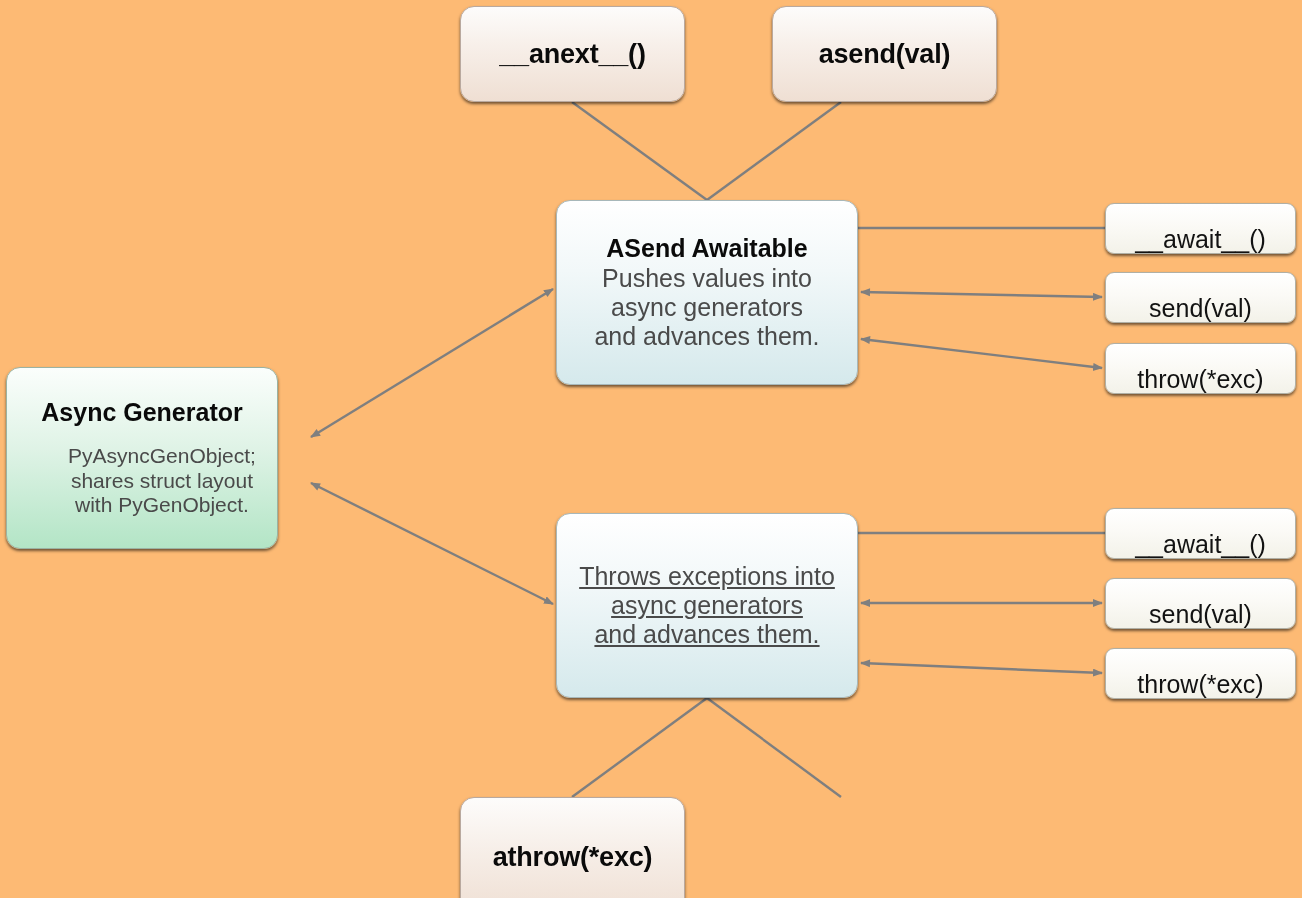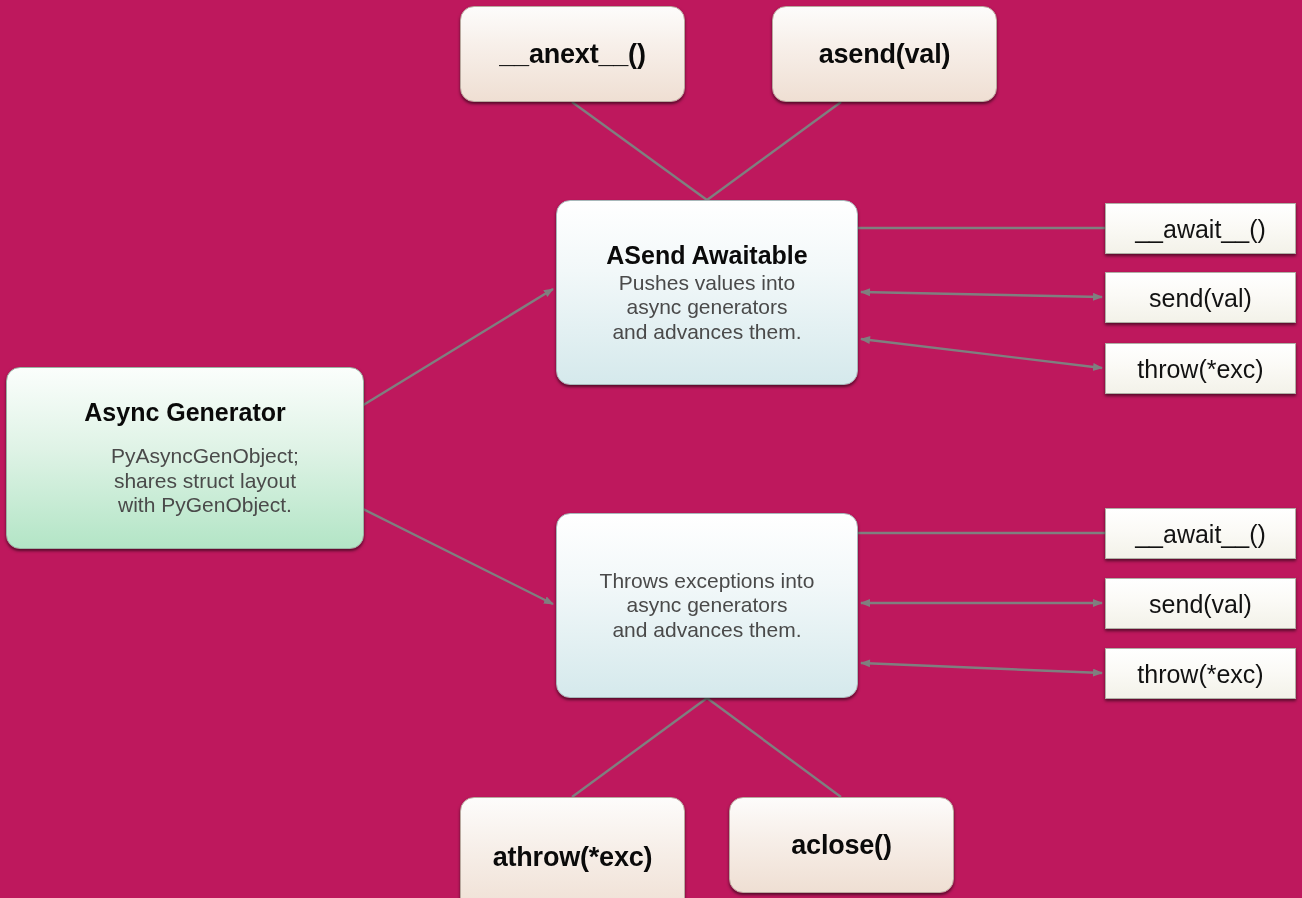--- a/index.html
+++ b/index.html
@@ -5,21 +5,21 @@
 <style>
   html, body {
     margin: 0;
     padding: 0;
     background: #000000;
   }
   #canvas {
     position: relative;
     width: 1302px;
     height: 898px;
-    background: #be185d;
+    background: #fdba74;
     overflow: hidden;
     font-family: "Liberation Sans", sans-serif;
   }
   svg.edges {
     position: absolute;
     left: 0;
     top: 0;
     width: 1302px;
     height: 898px;
     pointer-events: none;
@@ -55,36 +55,37 @@
   }
   .node.method .title { font-size: 27px; letter-spacing: -0.2px; }
 
   
   .node.awaitable {
     background: linear-gradient(to bottom, #ffffff 0%, #f2f8f9 38%, #d5e9ec 100%);
     border-color: #a8b8ba;
     border-radius: 14px;
   }
   .node.awaitable .title { font-size: 25px; margin-bottom: 2px; }
-  .node.awaitable .desc { font-size: 21px; }
+  .node.awaitable .desc { font-size: 25px; }
 
   
   .node.generator {
     background: linear-gradient(to bottom, #fbfefc 0%, #dff3e6 45%, #b3e5c6 100%);
     border-color: #9ab3a3;
     border-radius: 14px;
   }
   .node.generator .title { font-size: 25px; margin-bottom: 2px; }
   .node.generator .desc { font-size: 21px; }
 
   
   .node.slot {
     background: linear-gradient(to bottom, #ffffff 0%, #fbfaf6 45%, #f3f2e9 100%);
     border-color: #b0b0a6;
-    border-radius: 0;
+    border-radius: 9px;
+    justify-content: flex-end;
   }
   .node.slot .title { font-weight: normal; font-size: 25px; color: #121212; }
 </style>
 </head>
 <body>
 
 <div id="canvas">
 
   <svg class="edges" viewBox="0 0 1302 898" xmlns="http://www.w3.org/2000/svg">
     <defs>
@@ -115,36 +116,36 @@
   </svg>
 
   <div class="node method" style="left:460px; top:6px; width:225px; height:96px;">
     <div class="title">__anext__()</div>
   </div>
 
   <div class="node method" style="left:772px; top:6px; width:225px; height:96px;">
     <div class="title">asend(val)</div>
   </div>
 
-  <div class="node generator" style="left:6px; top:367px; width:358px; height:182px;gap:16px;">
+  <div class="node generator" style="left:6px; top:367px; width:272px; height:182px;gap:16px;">
     <div class="title">Async Generator</div>
     <div class="desc" style="white-space:pre-line;margin-left:40px;">PyAsyncGenObject;
 shares struct layout
 with PyGenObject.</div>
   </div>
 
   <div class="node awaitable" style="left:556px; top:200px; width:302px; height:185px;">
     <div class="title">ASend Awaitable</div>
     <div class="desc" style="white-space:pre-line;">Pushes values into
 async generators
 and advances them.</div>
   </div>
 
   <div class="node awaitable" style="left:556px; top:513px; width:302px; height:185px;">
-    <div class="desc" style="white-space:pre-line;">Throws exceptions into
+    <div class="desc" style="white-space:pre-line;text-decoration:underline;">Throws exceptions into
 async generators
 and advances them.</div>
   </div>
 
   <div class="node slot" style="left:1105px; top:203px; width:191px; height:51px;">
     <div class="title">__await__()</div>
   </div>
 
   <div class="node slot" style="left:1105px; top:272px; width:191px; height:51px;">
     <div class="title">send(val)</div>
@@ -163,17 +164,14 @@
   </div>
 
   <div class="node slot" style="left:1105px; top:648px; width:191px; height:51px;">
     <div class="title">throw(*exc)</div>
   </div>
 
   <div class="node method" style="left:460px; top:797px; width:225px; height:120px;">
     <div class="title">athrow(*exc)</div>
   </div>
 
-  <div class="node method" style="left:729px; top:797px; width:225px; height:96px;">
-    <div class="title">aclose()</div>
-  </div>
 
 </div>
 
 </body></html>

